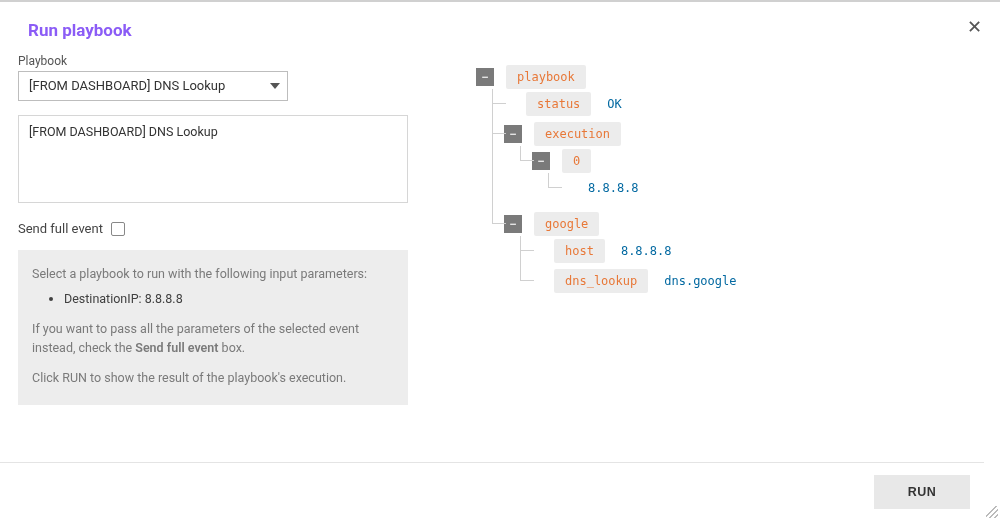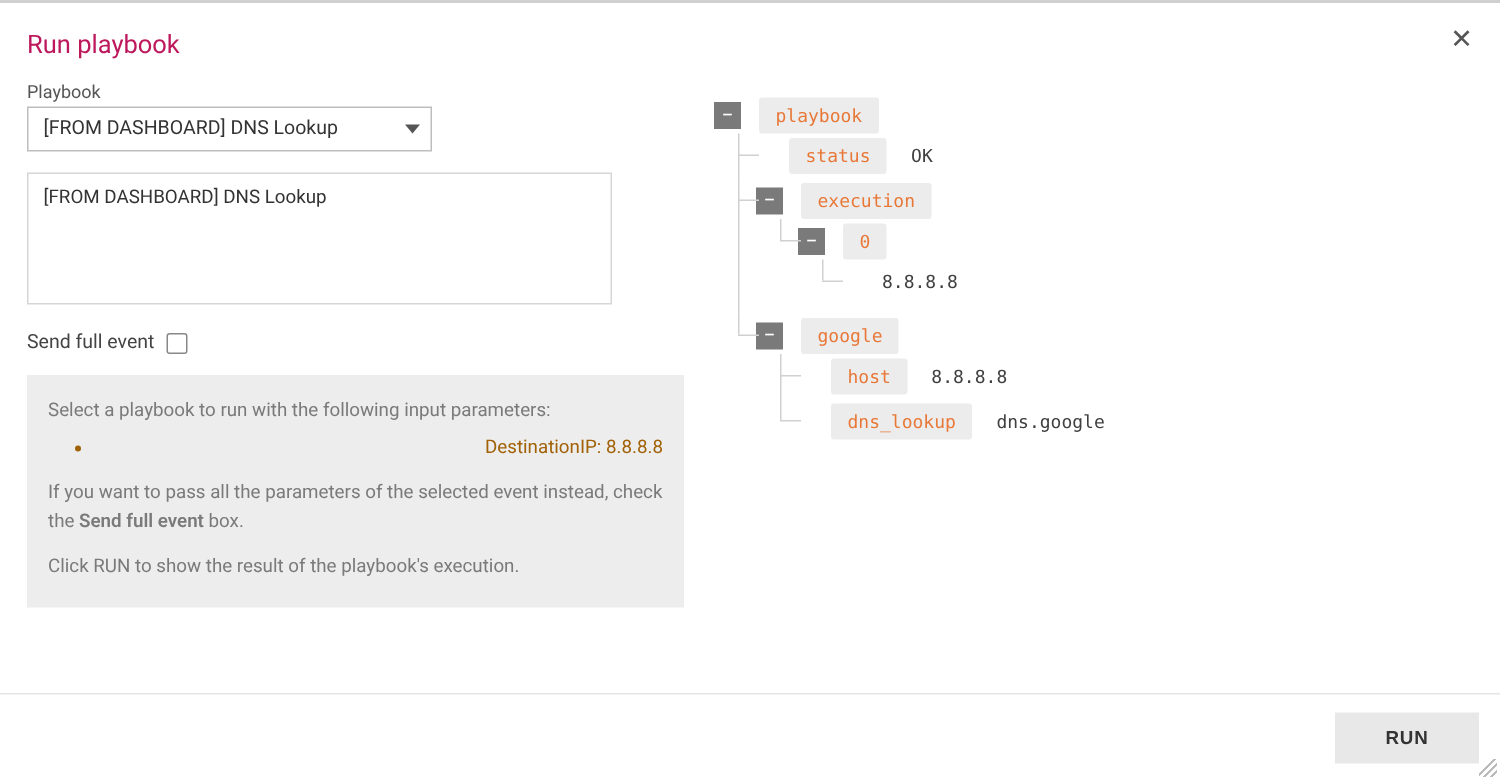--- a/index.html
+++ b/index.html
@@ -36,24 +36,24 @@
   .left {
     width: 400px;
     flex: 0 0 400px;
   }
   .right {
     flex: 1;
     padding-left: 60px;
     padding-top: 42px;
   }
   h2.title {
-    margin: 0 0 14px 0;
+    margin: 0 0 14px 10px;
     font-size: 17px;
-    font-weight: 400;
-    color: #be185d;
+    font-weight: 700;
+    color: #8b5cf6;
   }
   .field-label {
     font-size: 12px;
     color: #555;
     margin-bottom: 3px;
     display: block;
   }
   .select-wrap {
     position: relative;
     width: 270px;
@@ -98,33 +98,32 @@
   }
   .fake-checkbox {
     width: 14px; height: 14px;
     border: 1.5px solid #888;
     border-radius: 2px;
     display: inline-block;
     cursor: pointer;
   }
   .info-box {
     background: #ededed;
-    width: 438px;
+    width: 390px;
     padding: 14px 14px 18px 14px;
     font-size: 12.5px;
     color: #7a7a7a;
     line-height: 1.55;
   }
   .info-box ul {
     margin: 6px 0 10px 0;
     padding-left: 32px;
   }
   .info-box li {
-    color: #a16207;
-    text-align: right;
+    color: #404040;
   }
   .info-box b { font-weight: 600; color: #7a7a7a; }
 
   
   .tree ul { list-style: none; margin: 0; padding-left: 28px; position: relative; }
   .tree > ul { padding-left: 0; }
   .tree li {
     position: relative;
     padding: 3px 0 3px 20px;
   }
@@ -177,28 +176,28 @@
     color: #e87838;
     font-family: "Menlo", "Consolas", monospace;
     font-size: 12px;
     padding: 5px 11px;
     border-radius: 2px;
     white-space: nowrap;
   }
   .val-text {
     font-family: "Menlo", "Consolas", monospace;
     font-size: 12px;
-    color: #404040;
+    color: #0369a1;
     padding-left: 6px;
   }
 
   
   .footer {
     position: absolute;
-    left: 0; right: 0; bottom: 0;
+    left: 0; right: 16px; bottom: 0;
     height: 58px;
     border-top: 1px solid #e4e4e4;
     background: #fff;
     display: flex;
     align-items: center;
     justify-content: flex-end;
     padding: 0 14px;
   }
   .run-btn {
     background: #e8e8e8;

